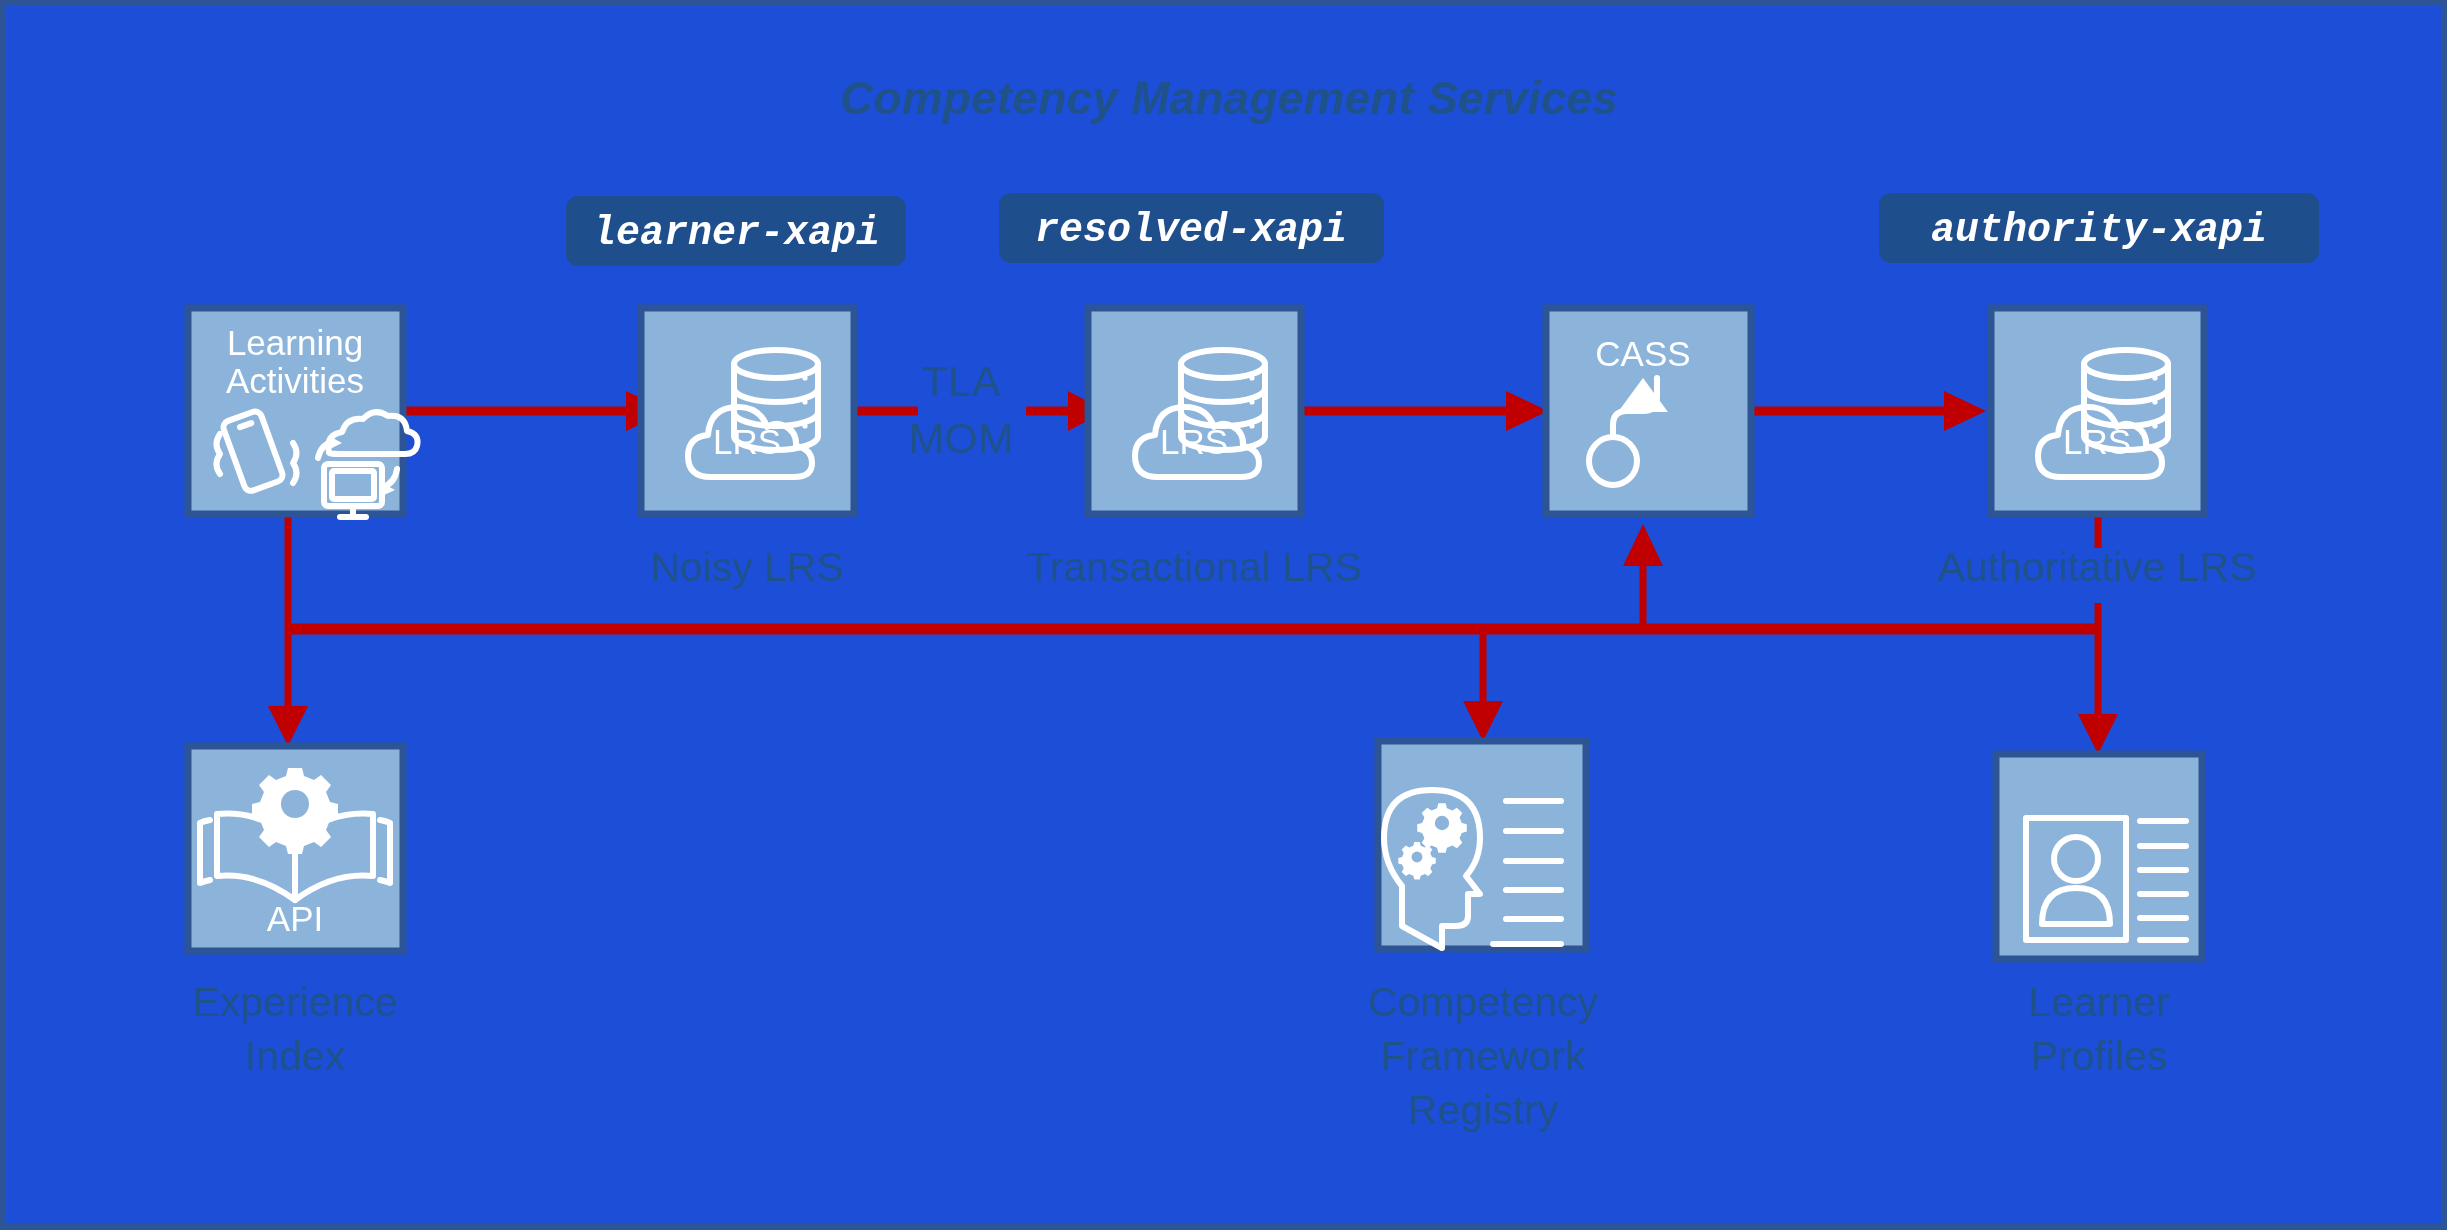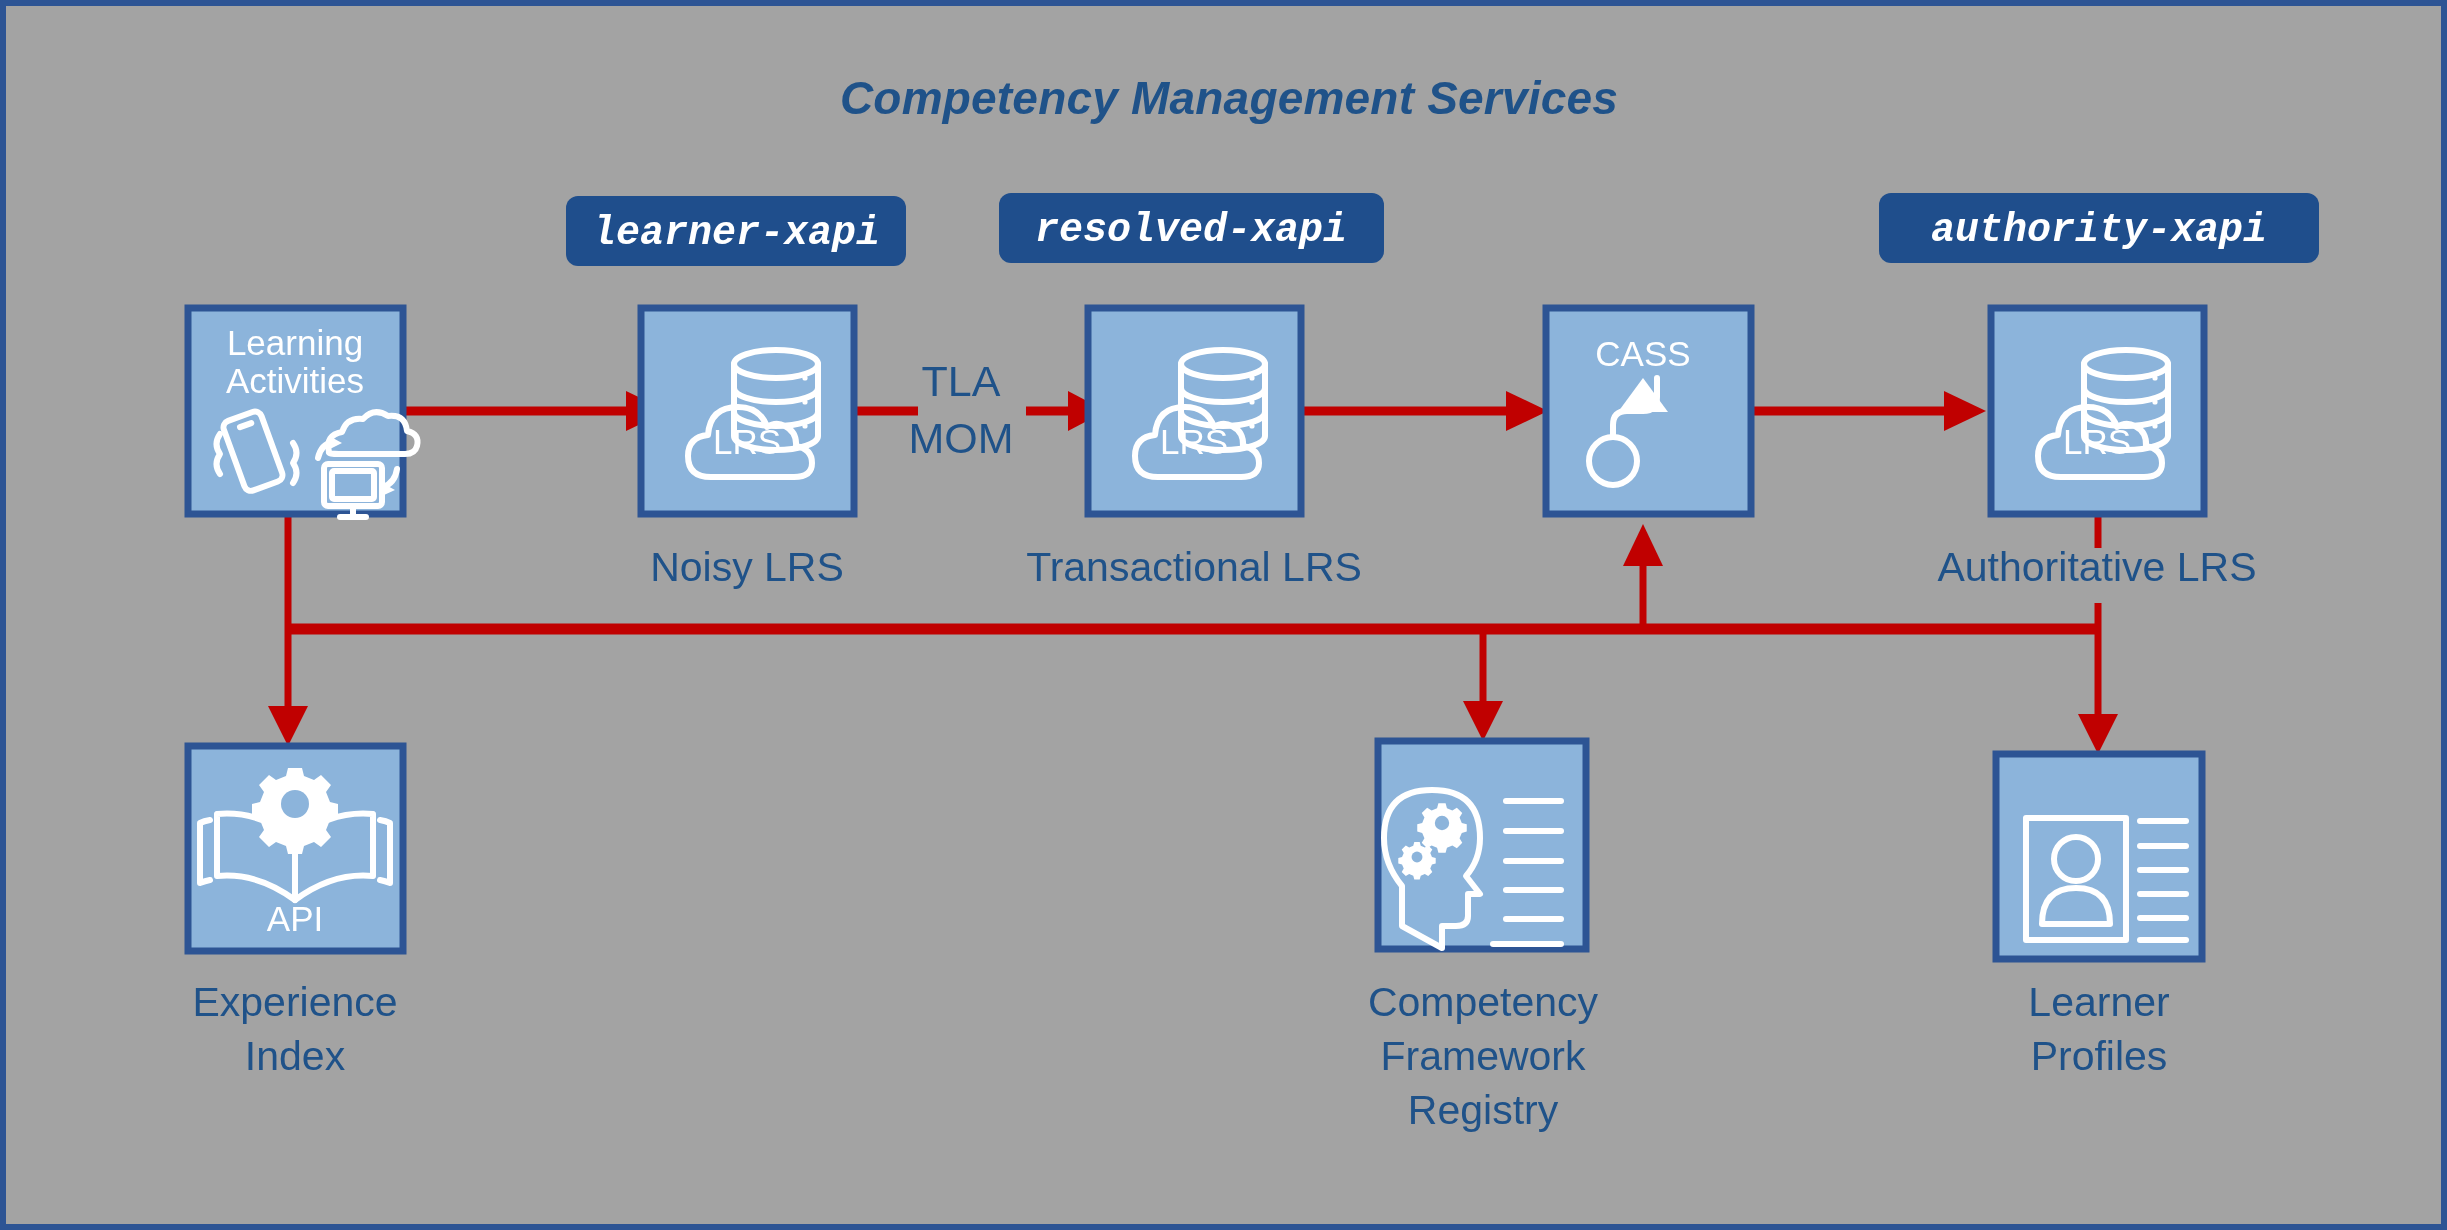--- a/index.html
+++ b/index.html
@@ -1,17 +1,17 @@
 <!DOCTYPE html>
 <html><head>
 <meta charset="utf-8">
 <style>
   html,body{margin:0;padding:0;background:#ffffff;}
   body{font-family:"Liberation Sans", sans-serif;}
-  #canvas{position:relative;width:2447px;height:1230px;background:#a3a3a3;
+  #canvas{position:relative;width:2447px;height:1230px;background:#1d4ed8;
           box-sizing:border-box;border:6px solid #2D5494;overflow:hidden;}
   svg.layer{position:absolute;left:0;top:0;width:2447px;height:1230px;}
   .ttl{fill:#1F5289;font-family:"Liberation Sans", sans-serif;font-weight:bold;
        font-style:italic;font-size:46px;letter-spacing:.2px;}
   .badge-text{fill:#ffffff;font-family:"Liberation Mono","DejaVu Sans Mono",monospace;
        font-style:italic;font-weight:bold;font-size:40px;}
   .box-label{fill:#1F5289;font-family:"Liberation Sans", sans-serif;font-size:41px;}
   .inbox-text{fill:#ffffff;font-family:"Liberation Sans", sans-serif;font-size:35px;}
   .mom-text{fill:#1F5289;font-family:"Liberation Sans", sans-serif;font-size:43px;}
   .icon-line{stroke:#ffffff;fill:none;stroke-width:6;stroke-linecap:round;stroke-linejoin:round;}

